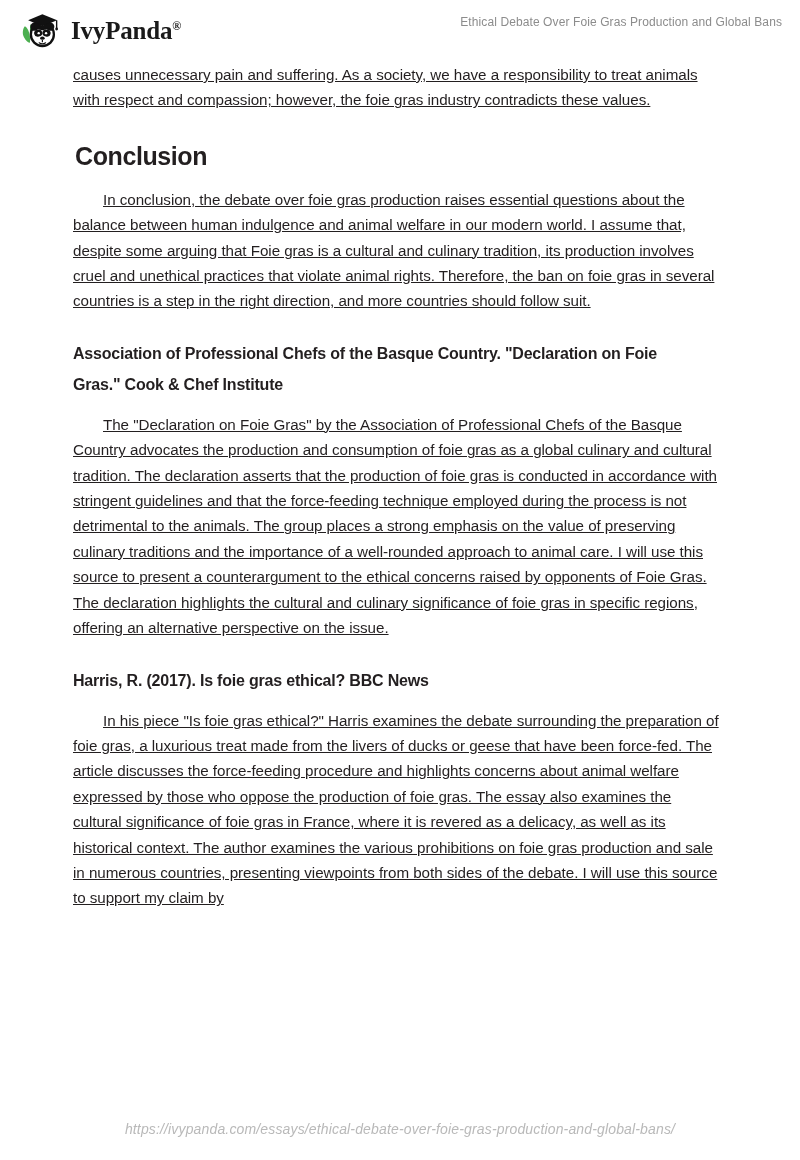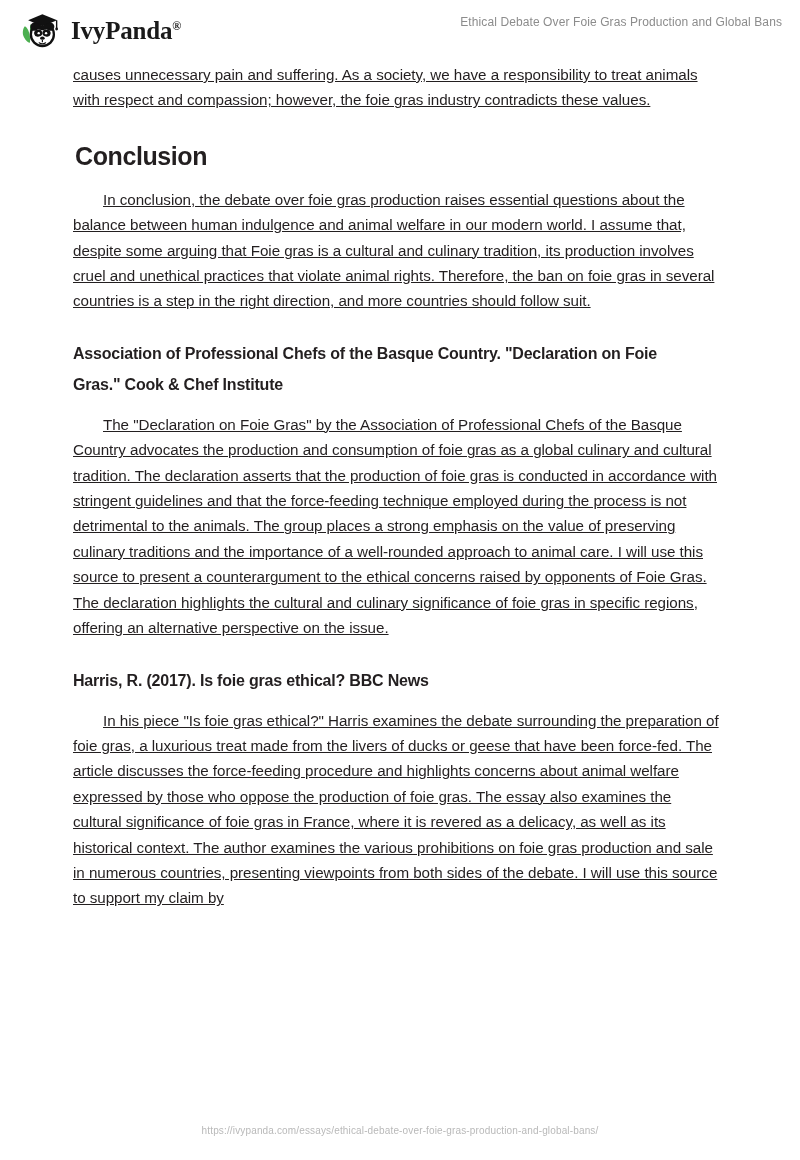--- a/index.html
+++ b/index.html
@@ -110,24 +110,25 @@
 
   
   .site-footer {
     position: absolute;
     left: 0;
     bottom: 22px;
     width: 800px;
     text-align: center;
   }
   .footer-url {
-    font-size: 10px;
+    font-size: 14px;
     color: #b9b9b9;
     letter-spacing: 0.15px;
     font-family: "Liberation Sans", sans-serif;
+    font-style: italic;
   }
 </style>
 </head>
 <body>
 
 <div class="page">
 
   <div class="site-header">
 
     <div class="brand">

